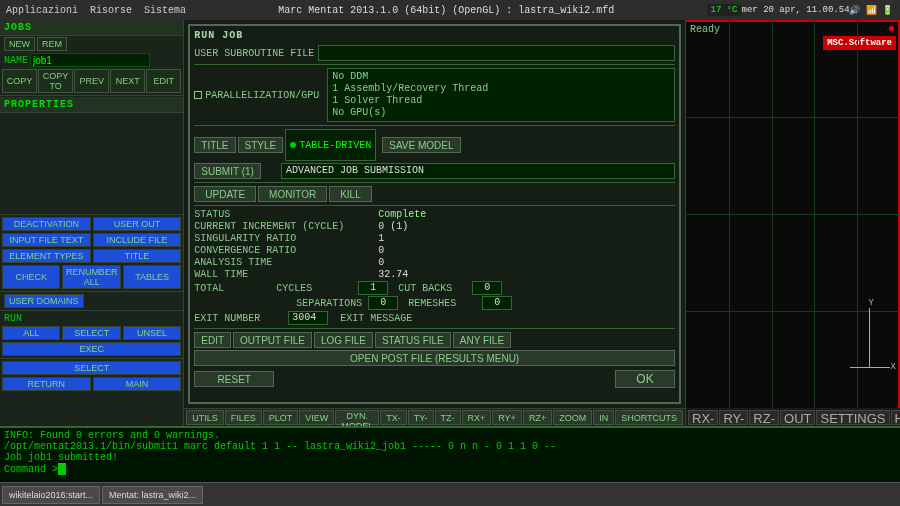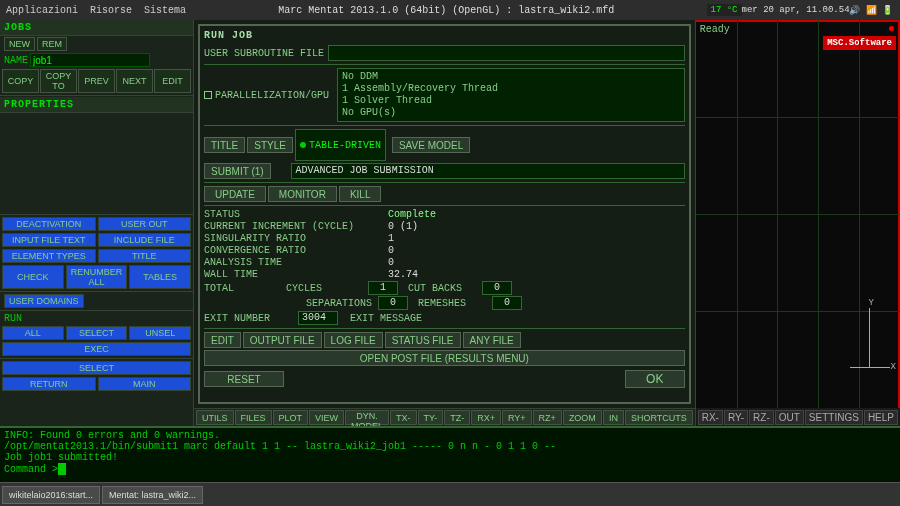--- a/index.html
+++ b/index.html
@@ -403,21 +403,21 @@
       display: flex;
       align-items: center;
       gap: 1px;
       padding: 0 2px;
     }
 
     .rt-btn {
       background: #2a2a2a;
       border: 1px solid #444;
       color: #aaa;
-      font-size: 10px;
+      font-size: 13px;
       padding: 0 3px;
       cursor: pointer;
       height: 15px;
     }
 
     
     .grid-line-v {
       position: absolute;
       width: 1px;
       background: #1a3a1a;

